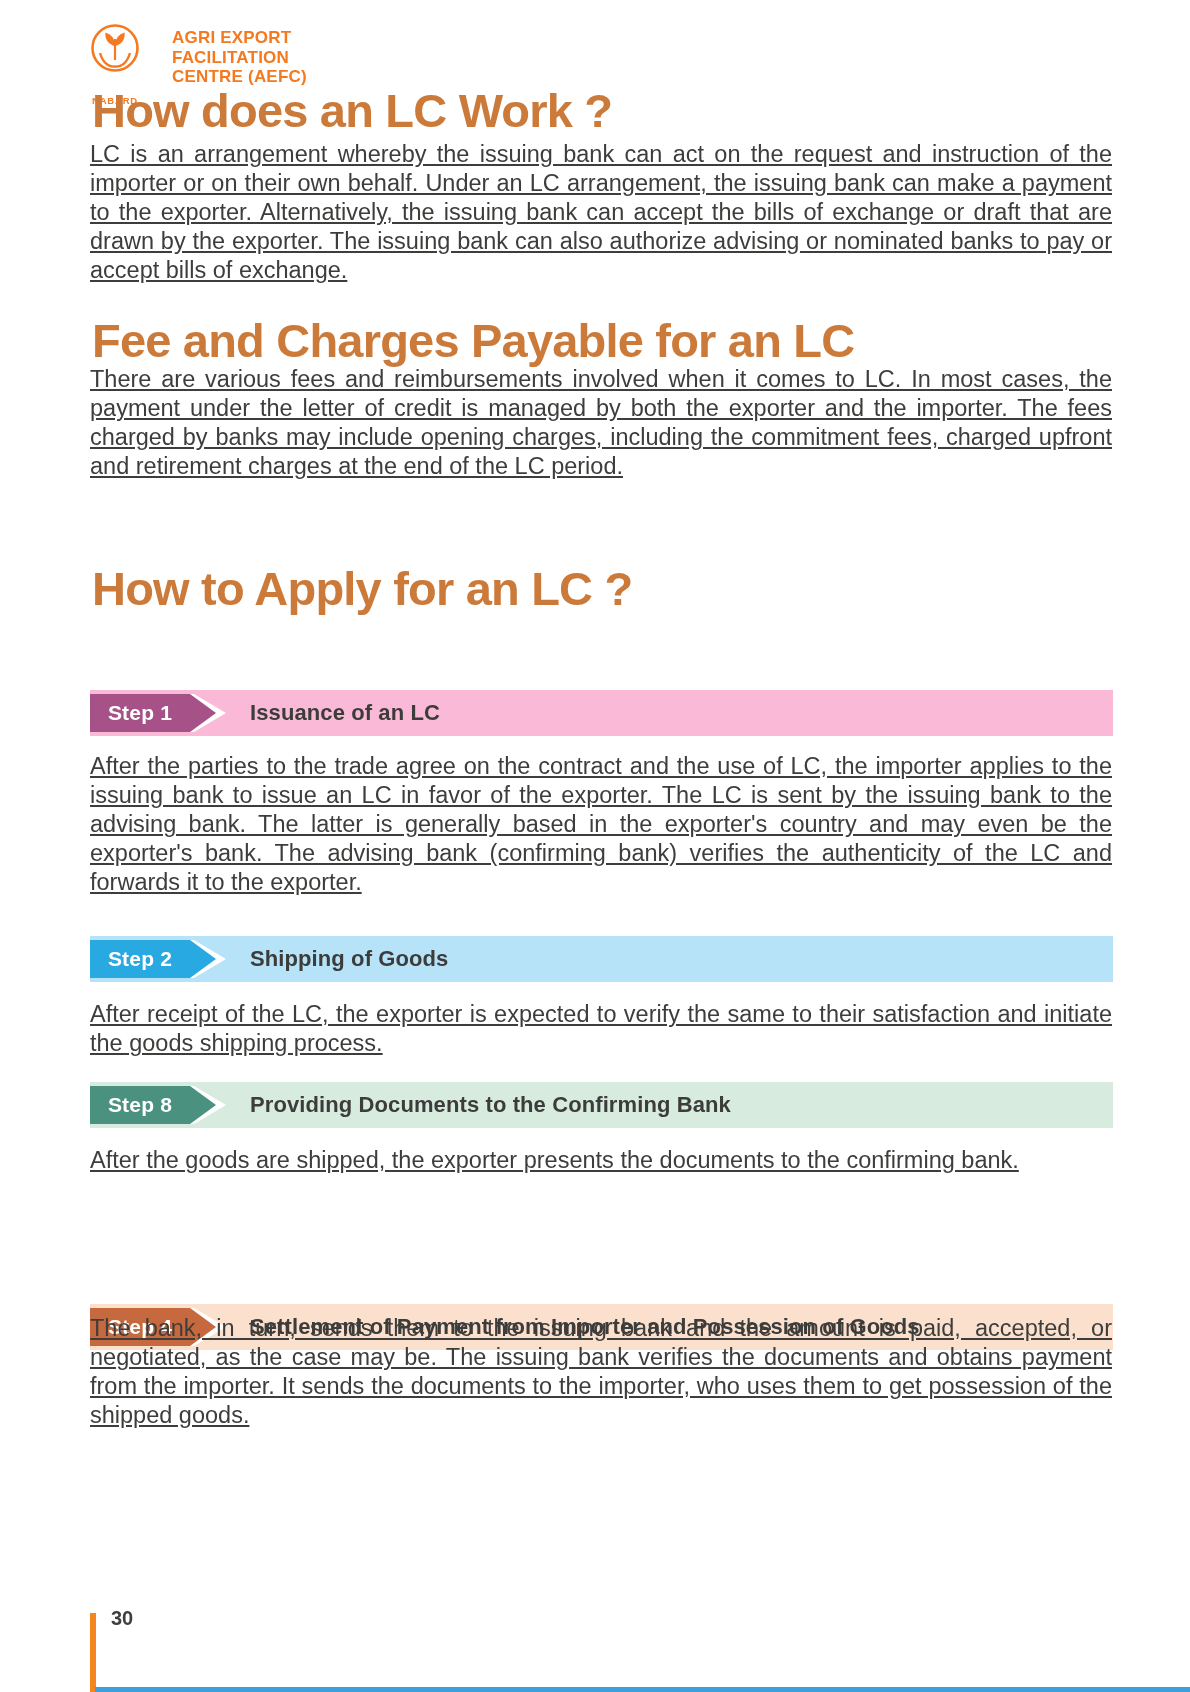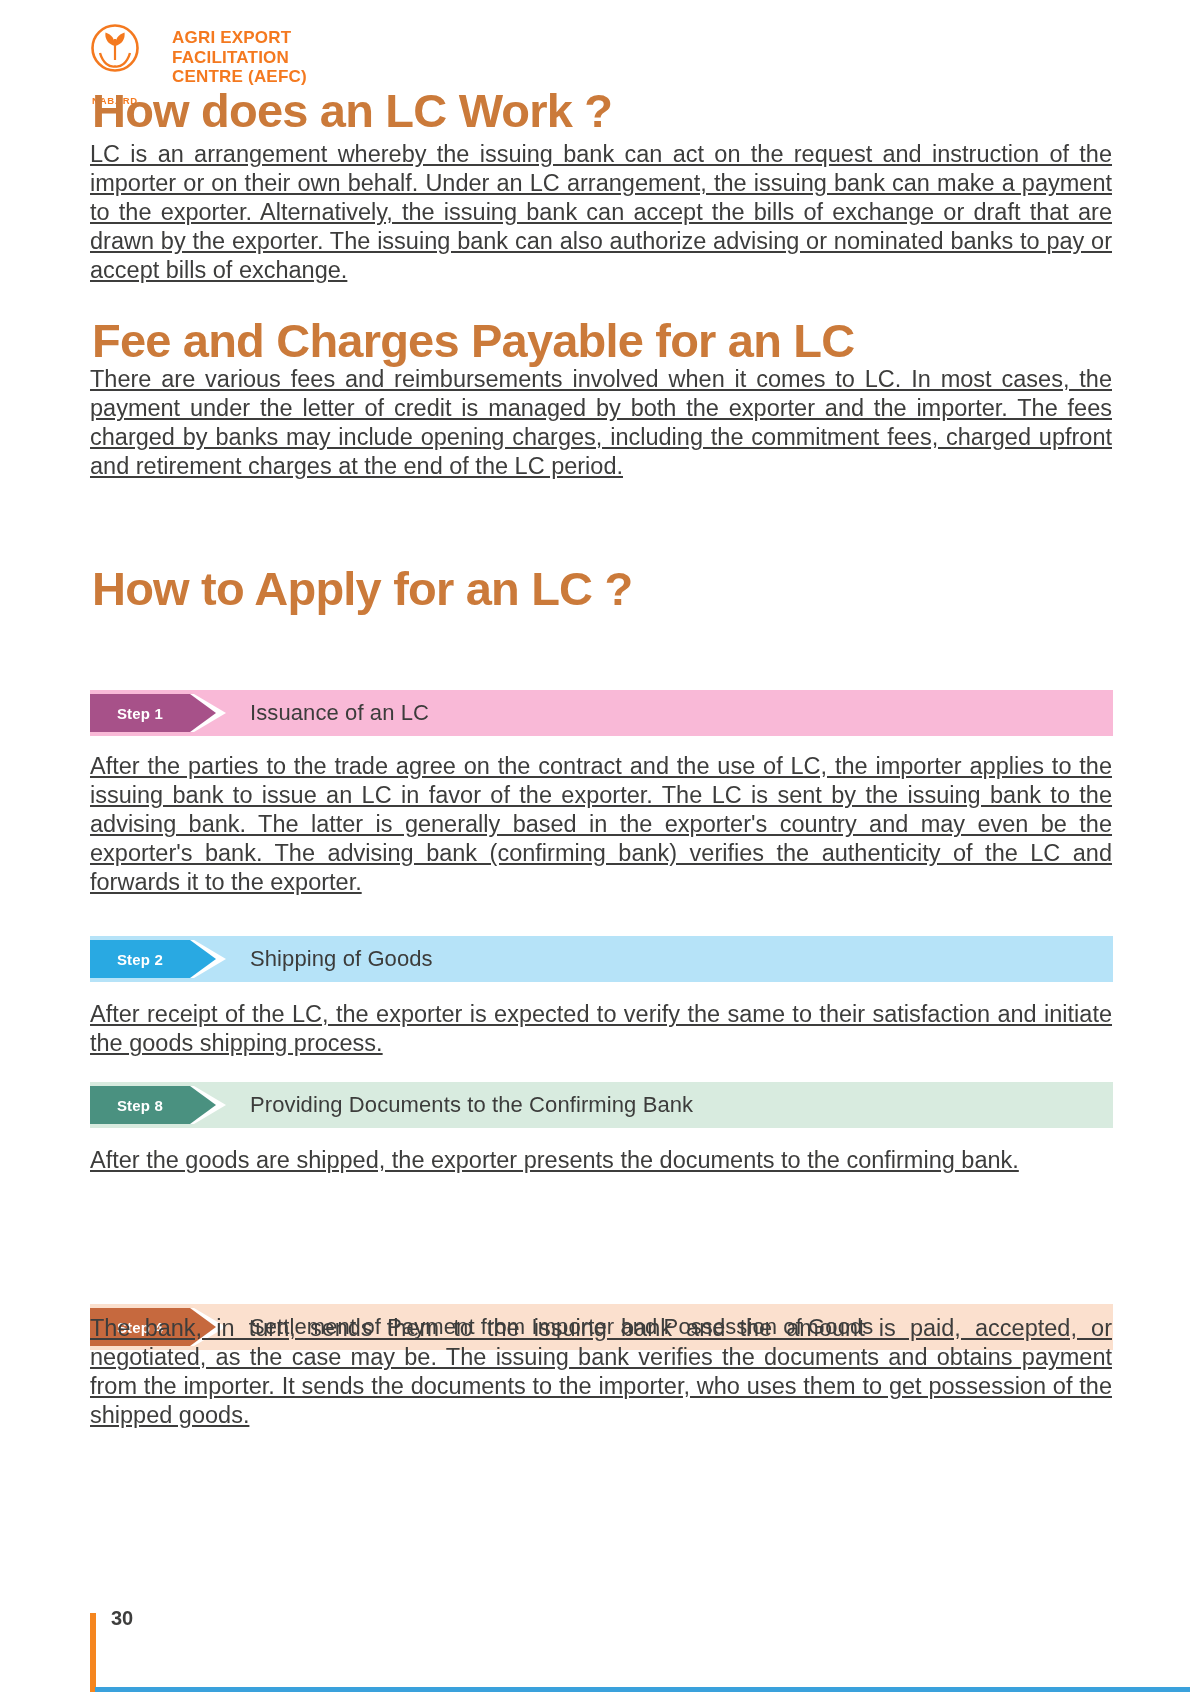--- a/index.html
+++ b/index.html
@@ -33,25 +33,25 @@
   .arrow-outline{
     position:absolute;left:0;top:4px;height:38px;width:136px;background:#ffffff;
     clip-path:polygon(0 0,104px 0,136px 50%,104px 100%,0 100%);
   }
   .arrow-fill{
     position:absolute;left:0;top:4px;height:38px;width:126px;background:var(--dark,#888);
     clip-path:polygon(0 0,100px 0,126px 50%,100px 100%,0 100%);
   }
   .arrow-fill span{
     display:flex;width:100px;height:100%;align-items:center;justify-content:center;
-    color:#ffffff;font-size:15px;font-weight:bold;letter-spacing:0.2px;text-align:center;
+    color:#ffffff;font-size:21px;font-weight:bold;letter-spacing:0.2px;text-align:center;
   }
   .step-title{
     position:absolute;left:160px;top:0;height:100%;display:flex;align-items:center;
-    font-size:22px;font-weight:normal;color:#3C3C3B;letter-spacing:0.1px;
+    font-size:22px;font-weight:bold;color:#3C3C3B;letter-spacing:0.1px;
   }
   
   .footer-bar{position:absolute;left:90px;top:1613px;width:6px;height:79px;background:var(--footer-bar-orange,#F5861F);}
   .page-number{position:absolute;left:111px;top:1607px;font-size:20px;font-weight:bold;color:#3E3E3D;}
   .bottom-bar{position:absolute;left:95px;top:1687px;width:1095px;height:5px;background:var(--bottom-bar-blue,#3AA1DC);}
 </style>
 </head>
 <body>
 
 <div class="page">

